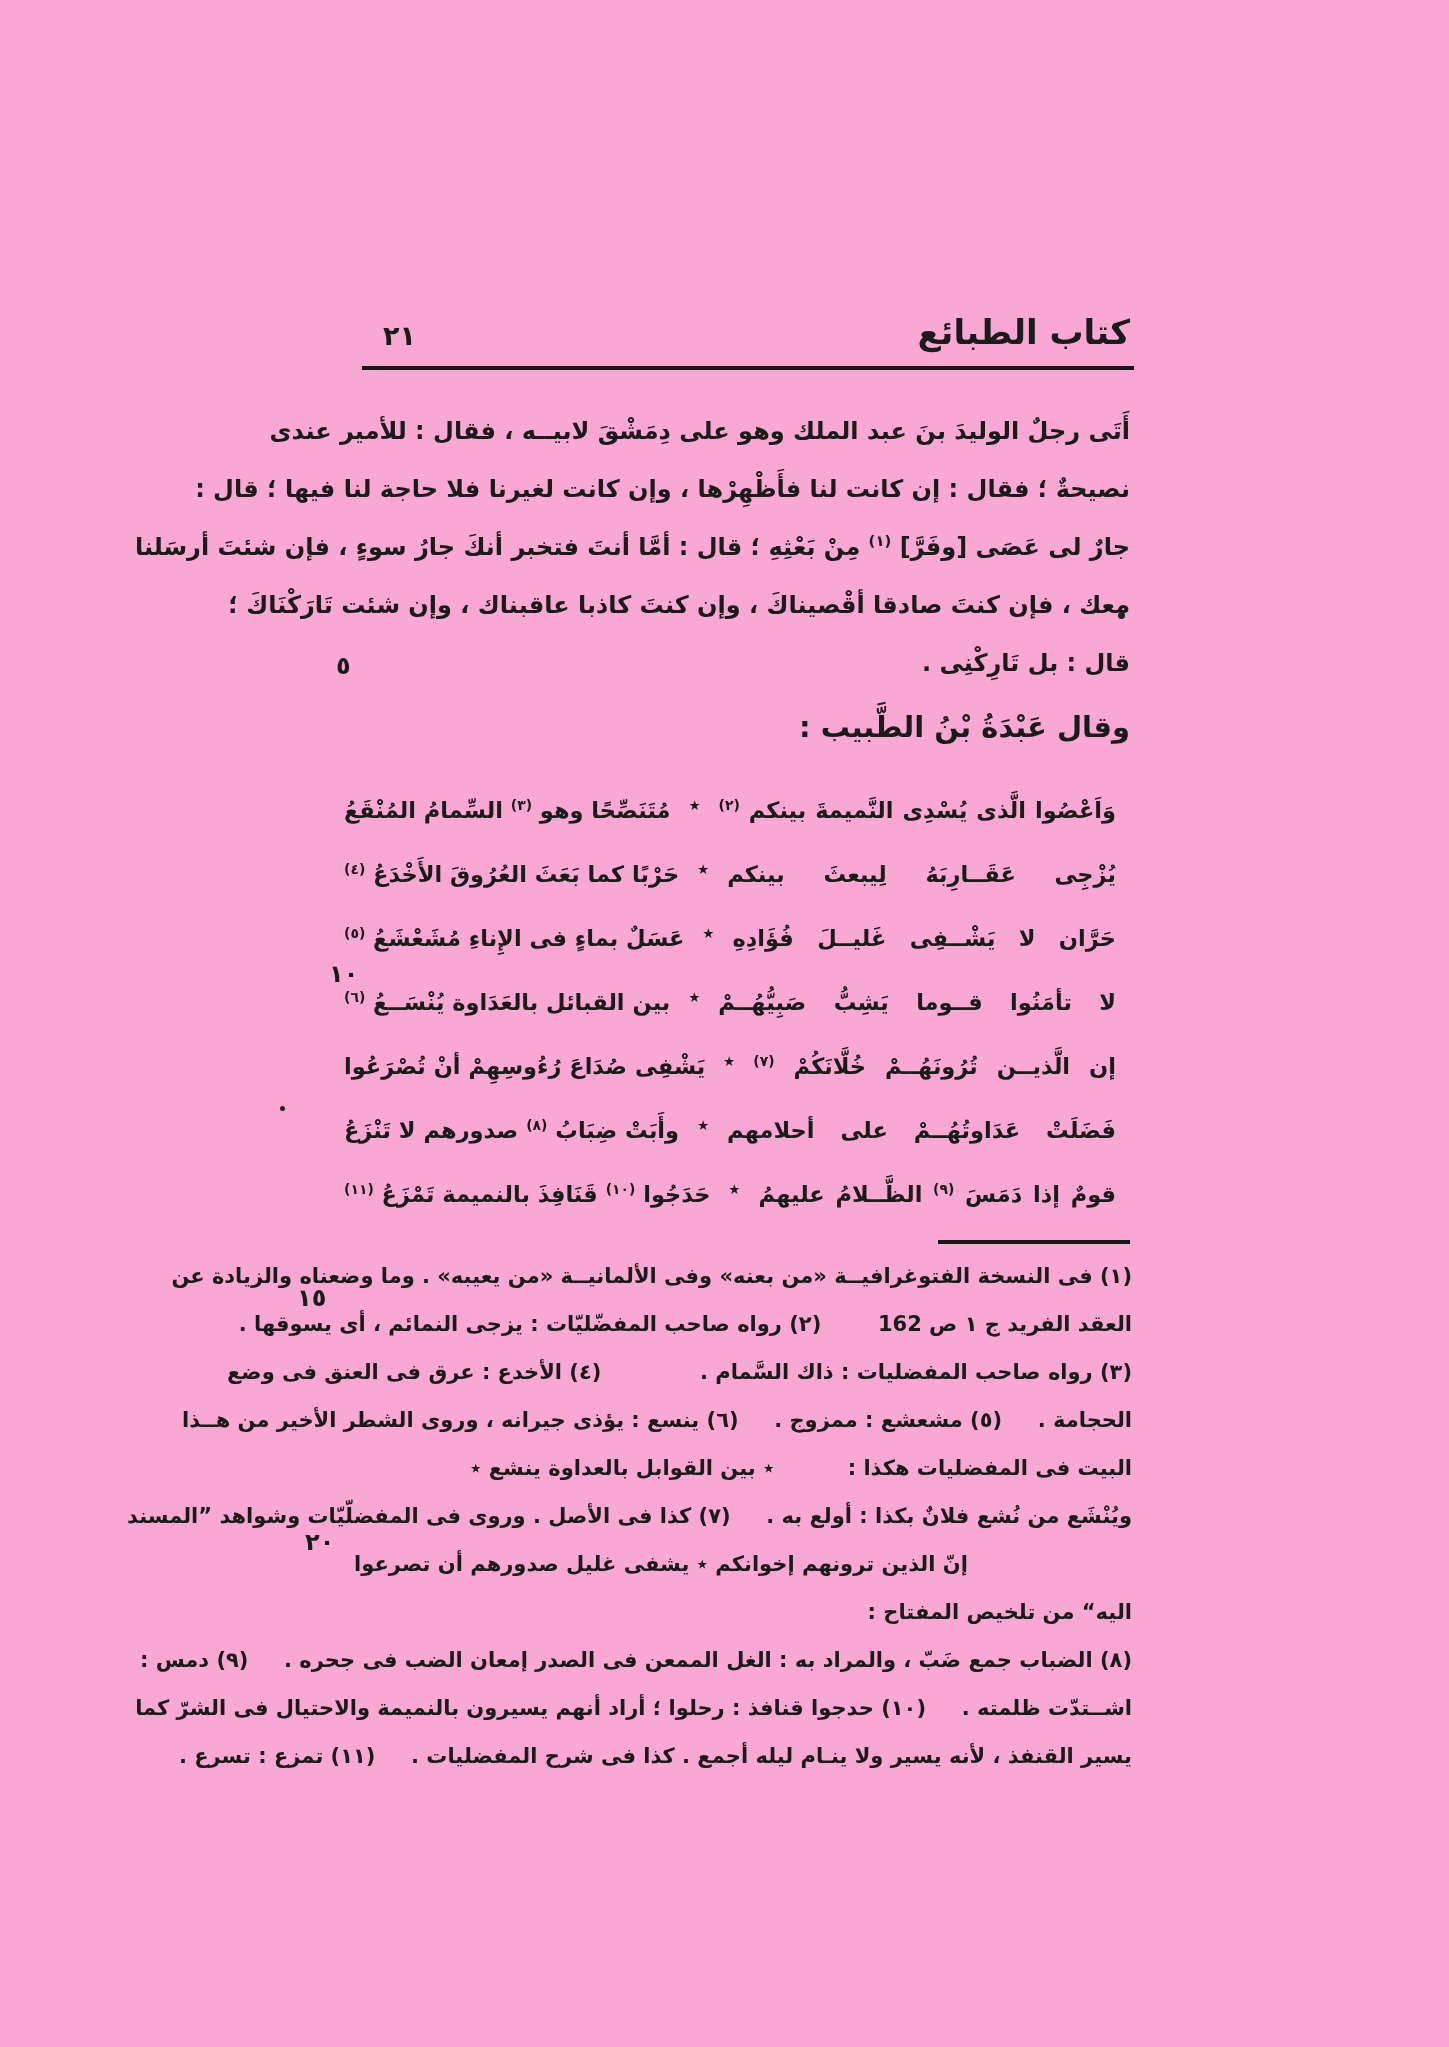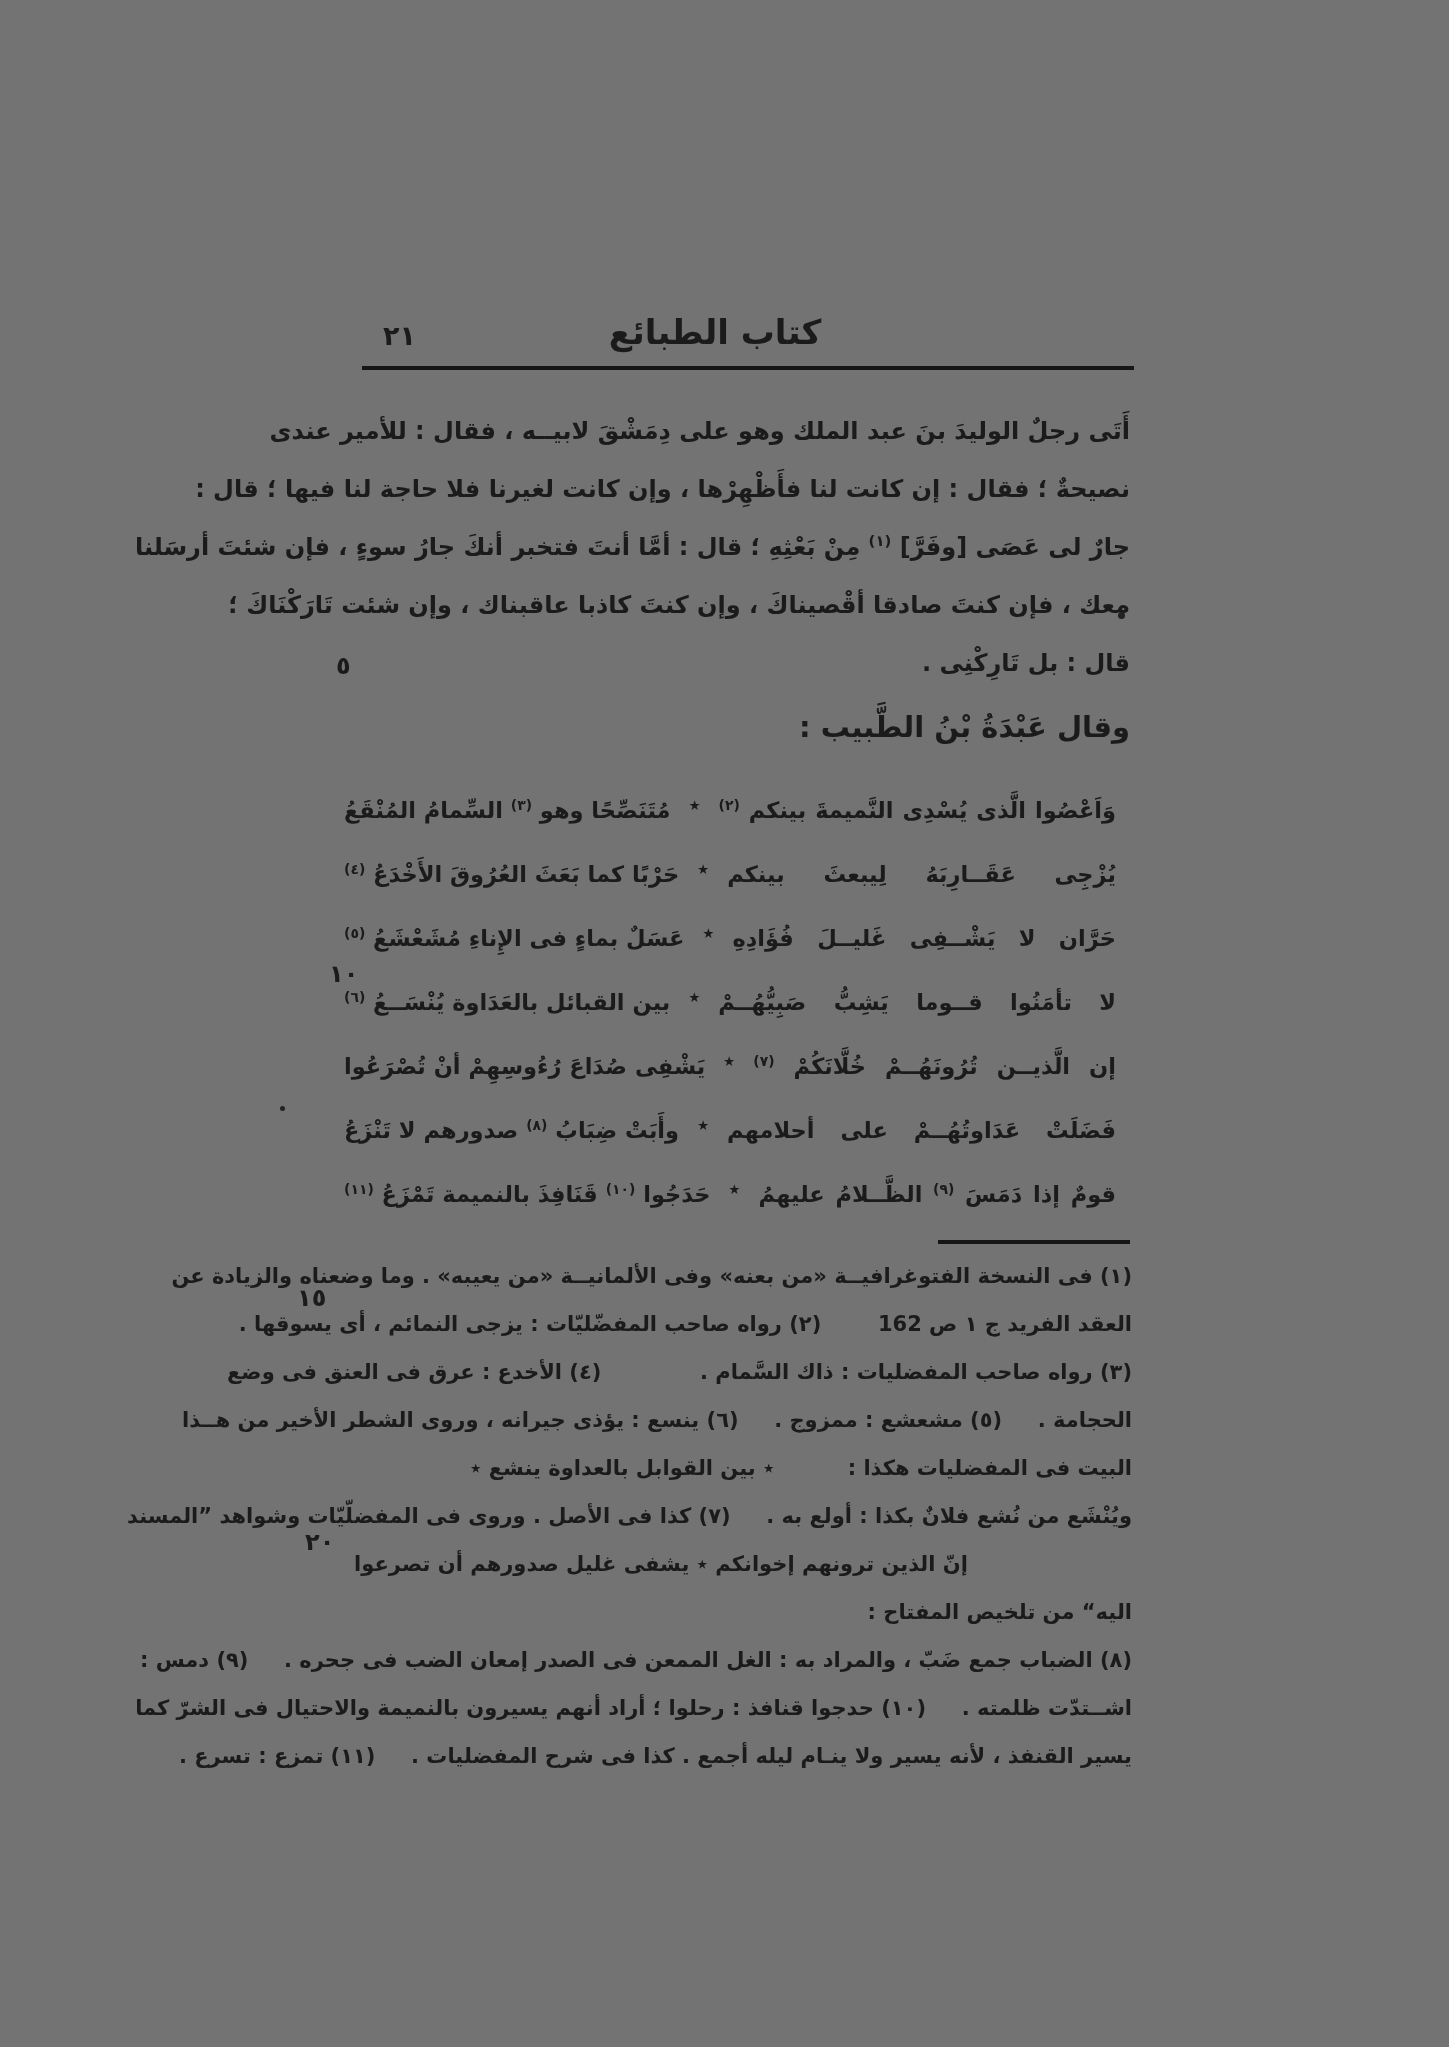--- a/index.html
+++ b/index.html
@@ -1,21 +1,21 @@
 <!DOCTYPE html>
 <html lang="ar" dir="rtl"><head>
 <meta charset="utf-8">
 <style>
   html,body{margin:0;padding:0;}
   body{width:1449px;height:2047px;background:#e8e8e8;font-family:"DejaVu Sans",sans-serif;}
-  .page{position:relative;width:1449px;height:2047px;background:#737373;color:#1b1b1b;overflow:hidden;}
+  .page{position:relative;width:1449px;height:2047px;background:#f9a8d4;color:#1b1b1b;overflow:hidden;}
   .page *{box-sizing:border-box;}
 
   
-  .title{position:absolute;top:312px;left:300px;width:830px;text-align:center;
+  .title{position:absolute;top:312px;left:300px;width:830px;
          font-size:34px;font-weight:bold;}
   .pagenum{position:absolute;top:320px;left:383px;font-size:27px;font-weight:bold;}
   .header-rule{position:absolute;top:366px;left:362px;width:772px;height:4px;background:#161616;}
 
   
   .prose{position:absolute;top:402px;left:300px;width:830px;font-size:24px;font-weight:bold;direction:rtl;}
   .prose .line{height:58px;line-height:58px;white-space:nowrap;}
   .fill{text-align:justify;text-align-last:justify;}
   .poet-intro{position:absolute;top:698px;left:300px;width:830px;height:58px;line-height:58px;
               font-size:29px;font-weight:bold;direction:rtl;}

